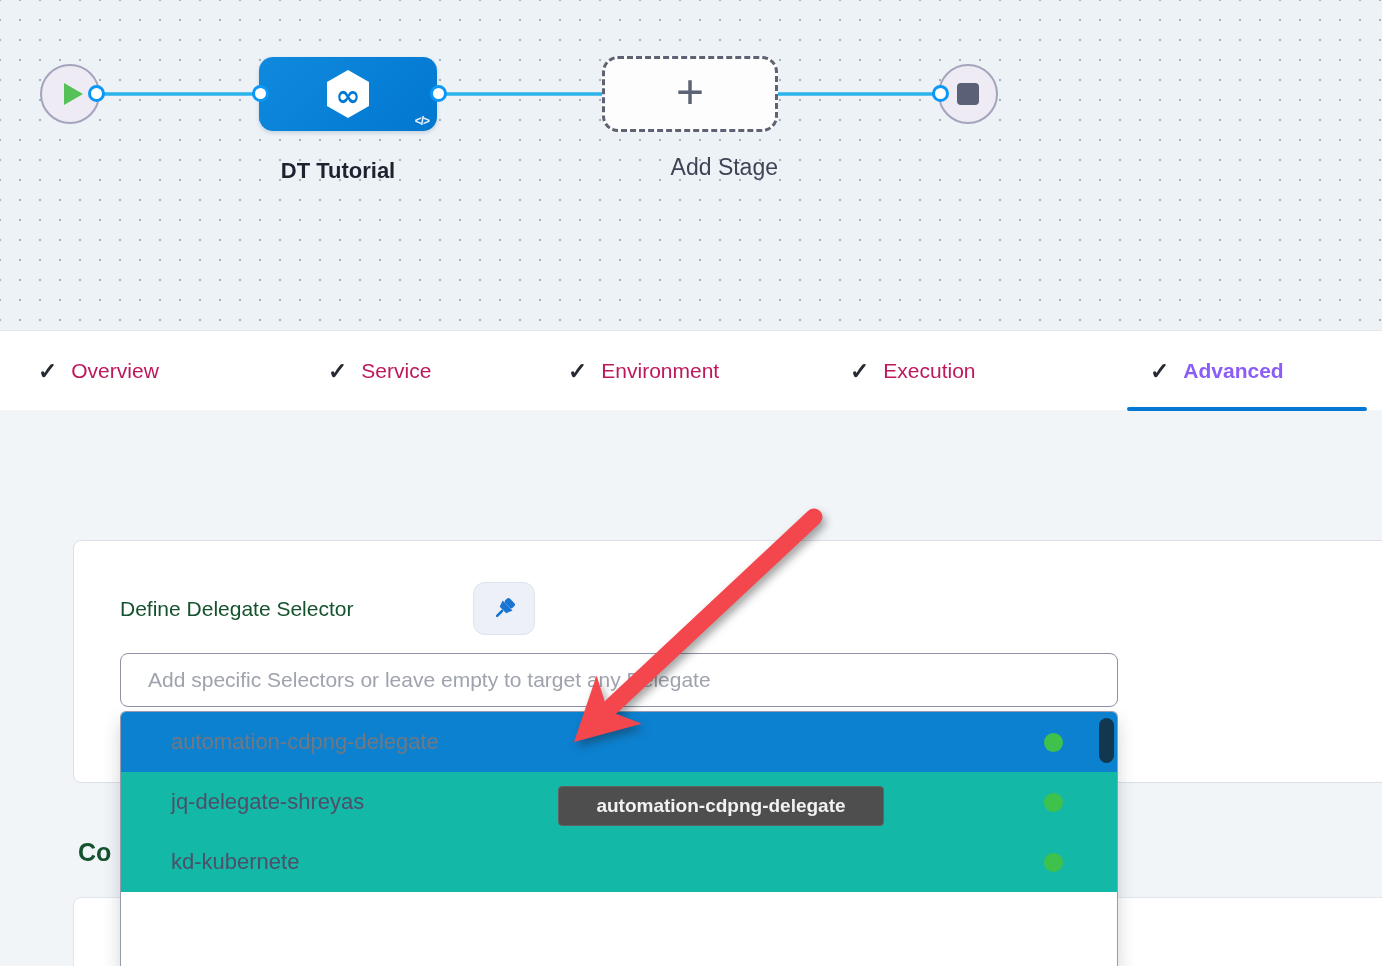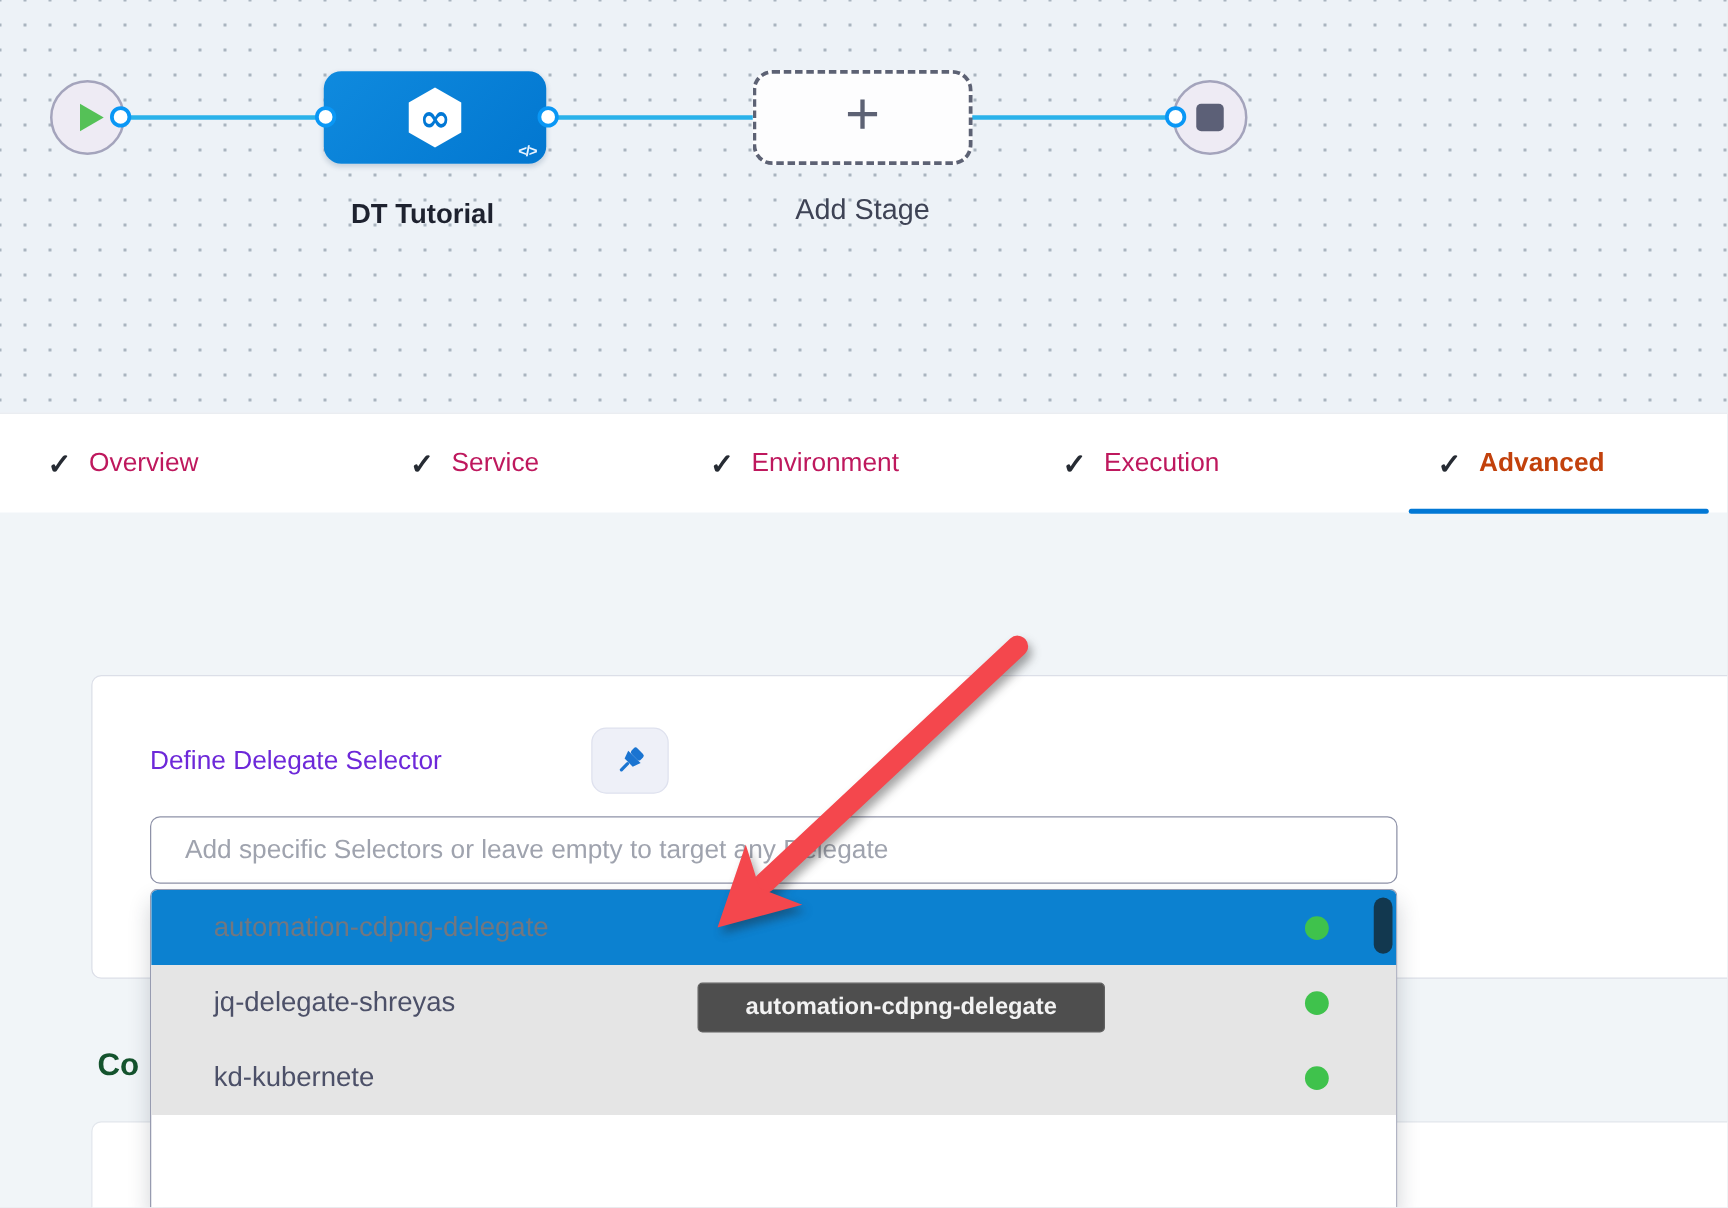--- a/index.html
+++ b/index.html
@@ -34,38 +34,38 @@
   }
   .stage-code{ position:absolute; right:8px; bottom:3px; font-size:12px; font-weight:700; color:#eaf4ff; letter-spacing:-1px; }
   .add-stage{
     position:absolute; left:602px; top:56px; width:176px; height:76px; border-radius:16px;
     background:#fdfdfe; border:3px dashed #5d6274;
     display:flex; align-items:center; justify-content:center;
   }
   .plus-glyph{ font-size:48px; font-weight:300; color:#5d6274; line-height:40px; margin-top:-4px; }
   .node-label{ position:absolute; text-align:center; color:#1e222f; }
   .lbl-stage{ left:249px; width:178px; top:158px; font-size:22px; font-weight:700; }
-  .lbl-add{ left:602px; width:176px; top:154px; font-size:23px; color:#3e4355; }
+  .lbl-add{ left:602px; width:176px; top:154px; font-size:23px; color:#3e4355;text-align:right; }
   
   .tabbar{
     position:absolute; left:0; top:330px; width:1382px; height:80px; background:#ffffff;
     border-top:1px solid #e3e8ed;
   }
   .tab{ position:absolute; top:0; height:80px; display:flex; align-items:center; gap:14px; cursor:pointer; }
   .tab .check{ font-size:23px; color:#262b33; font-weight:600; }
   .tab .t-label{ font-size:21px; color:#be185d; font-weight:500; }
-  .tab.active .t-label{ font-weight:700; color:#c2410c; }
+  .tab.active .t-label{ font-weight:700; color:#8b5cf6; }
   .tab-underline{ position:absolute; left:1127px; top:76px; width:240px; height:4px; background:#0278d5; border-radius:2px; }
   
   .section-title{ position:absolute; left:77px; top:484px; font-size:24px; font-weight:700; color:#0e0e1a; }
   .card1{
     position:absolute; left:73px; top:540px; width:1332px; height:243px;
     background:#ffffff; border:1px solid #dcdfe8; border-radius:8px;
   }
-  .define-label{ position:absolute; left:120px; top:597px; font-size:21px; color:#6d28d9; }
+  .define-label{ position:absolute; left:120px; top:597px; font-size:21px; color:#14532d; }
   .pin-btn{
     position:absolute; left:473px; top:582px; width:62px; height:53px;
     background:#eef0f8; border:1px solid #dee1ee; border-radius:12px;
     display:flex; align-items:center; justify-content:center; cursor:pointer;
   }
   .selector-input{
     position:absolute; left:120px; top:653px; width:998px; height:54px;
     border:1px solid #8e92a8; border-radius:8px; background:#ffffff;
     font-family:"Liberation Sans", sans-serif; font-size:21px; color:#3a3f52; padding:0 27px; outline:none;
   }
@@ -77,21 +77,21 @@
   }
   
   .dropdown{
     position:absolute; left:120px; top:711px; width:998px; height:255px;
     background:#ffffff; border:1px solid #979bb0; border-bottom:none;
     border-radius:6px 6px 0 0; overflow:hidden;
     box-shadow:0 10px 18px rgba(31,41,55,.20);
   }
   .dd-item{
     position:relative; height:60px; display:flex; align-items:center;
-    padding-left:50px; font-size:22px; color:#4c5068; cursor:pointer; background:#e5e5e5;
+    padding-left:50px; font-size:22px; color:#4c5068; cursor:pointer; background:#14b8a6;
   }
   .dd-item.selected{ background:#0c81d0; color:#73777f; }
   .status-dot{
     position:absolute; left:923px; top:50%; margin-top:-9.5px;
     width:19px; height:19px; border-radius:50%; background:#3fc24c;
   }
   .dd-scrollthumb{
     position:absolute; right:3px; top:6px; width:15px; height:45px;
     background:#12384f; border-radius:8px; cursor:grab;
   }

